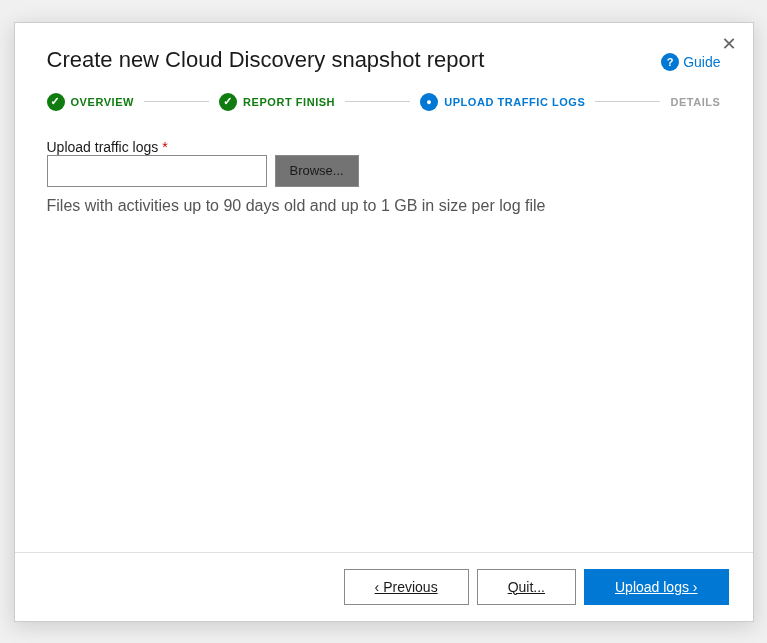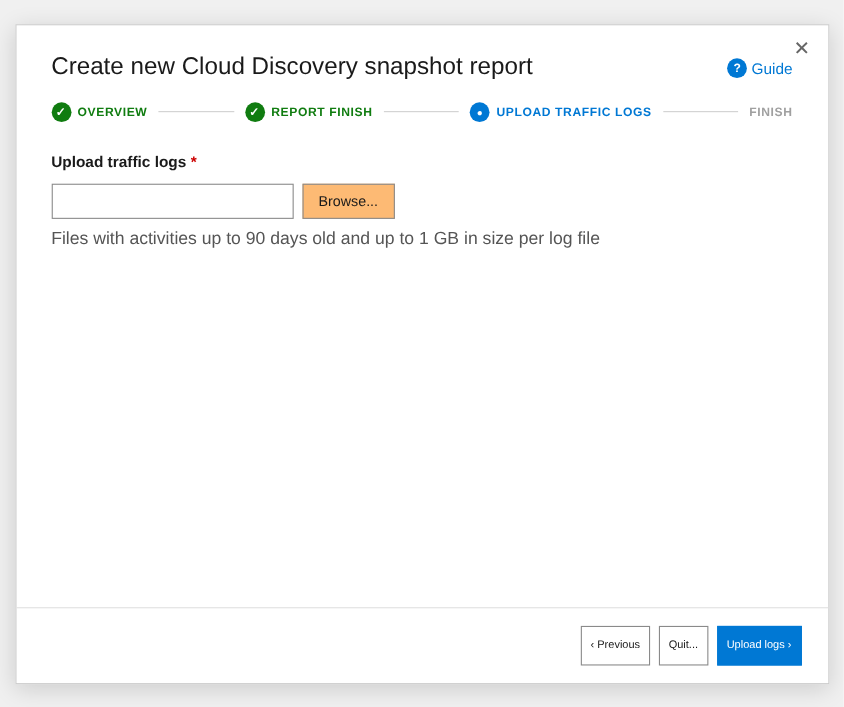--- a/index.html
+++ b/index.html
@@ -138,22 +138,21 @@
     }
 
     .dialog-body {
       padding: 28px 32px;
       flex: 1;
     }
 
     .field-label {
       font-size: 14px;
       color: #1a1a1a;
-      margin-bottom: 12px;
-      font-weight: bold;
+      margin-bottom: 0;
     }
 
     .field-label span.required {
       color: #cc0000;
     }
 
     .file-input-row {
       display: flex;
       align-items: center;
       gap: 8px;
@@ -167,21 +166,21 @@
       padding: 0 8px;
       font-size: 13px;
       background: #fff;
       color: #333;
     }
 
     .browse-button {
       height: 32px;
       padding: 0 14px;
       border: 1px solid #8a8a8a;
-      background: #fdba74;
+      background: #737373;
       font-size: 13px;
       cursor: pointer;
       color: #1a1a1a;
     }
 
     .file-hint {
       font-size: 16px;
       color: #555;
     }
 
@@ -189,29 +188,30 @@
       display: flex;
       justify-content: flex-end;
       align-items: center;
       gap: 8px;
       padding: 16px 24px;
       border-top: 1px solid #e0e0e0;
     }
 
     .btn {
       height: 36px;
-      padding: 0 8px;
-      font-size: 10px;
+      padding: 0 30px;
+      font-size: 14px;
       cursor: pointer;
       border: 1px solid #8a8a8a;
       background: #fff;
       color: #1a1a1a;
       display: flex;
       align-items: center;
       gap: 4px;
+      text-decoration: underline;
     }
 
     .btn-primary {
       background: #0078d4;
       color: #fff;
       border: 1px solid #0078d4;
     }
   </style>
 </head>
 <body>
@@ -238,21 +238,21 @@
       <span class="step-icon">✓</span>
       <span>REPORT FINISH</span>
     </div>
     <div class="step-line"></div>
     <div class="step step-active">
       <span class="step-icon" style="font-size:9px;">●</span>
       <span>UPLOAD TRAFFIC LOGS</span>
     </div>
     <div class="step-line"></div>
     <div class="step step-inactive">
-      <span>FINISH</span>
+      <span>DETAILS</span>
     </div>
   </div>
 
   <div class="dialog-body">
     <div class="field-label">
       <span>Upload traffic logs</span><span class="required"> *</span>
     </div>
     <div class="file-input-row">
       <input type="text" class="file-text-input" placeholder="" style="">
       <button class="browse-button">Browse...</button>

